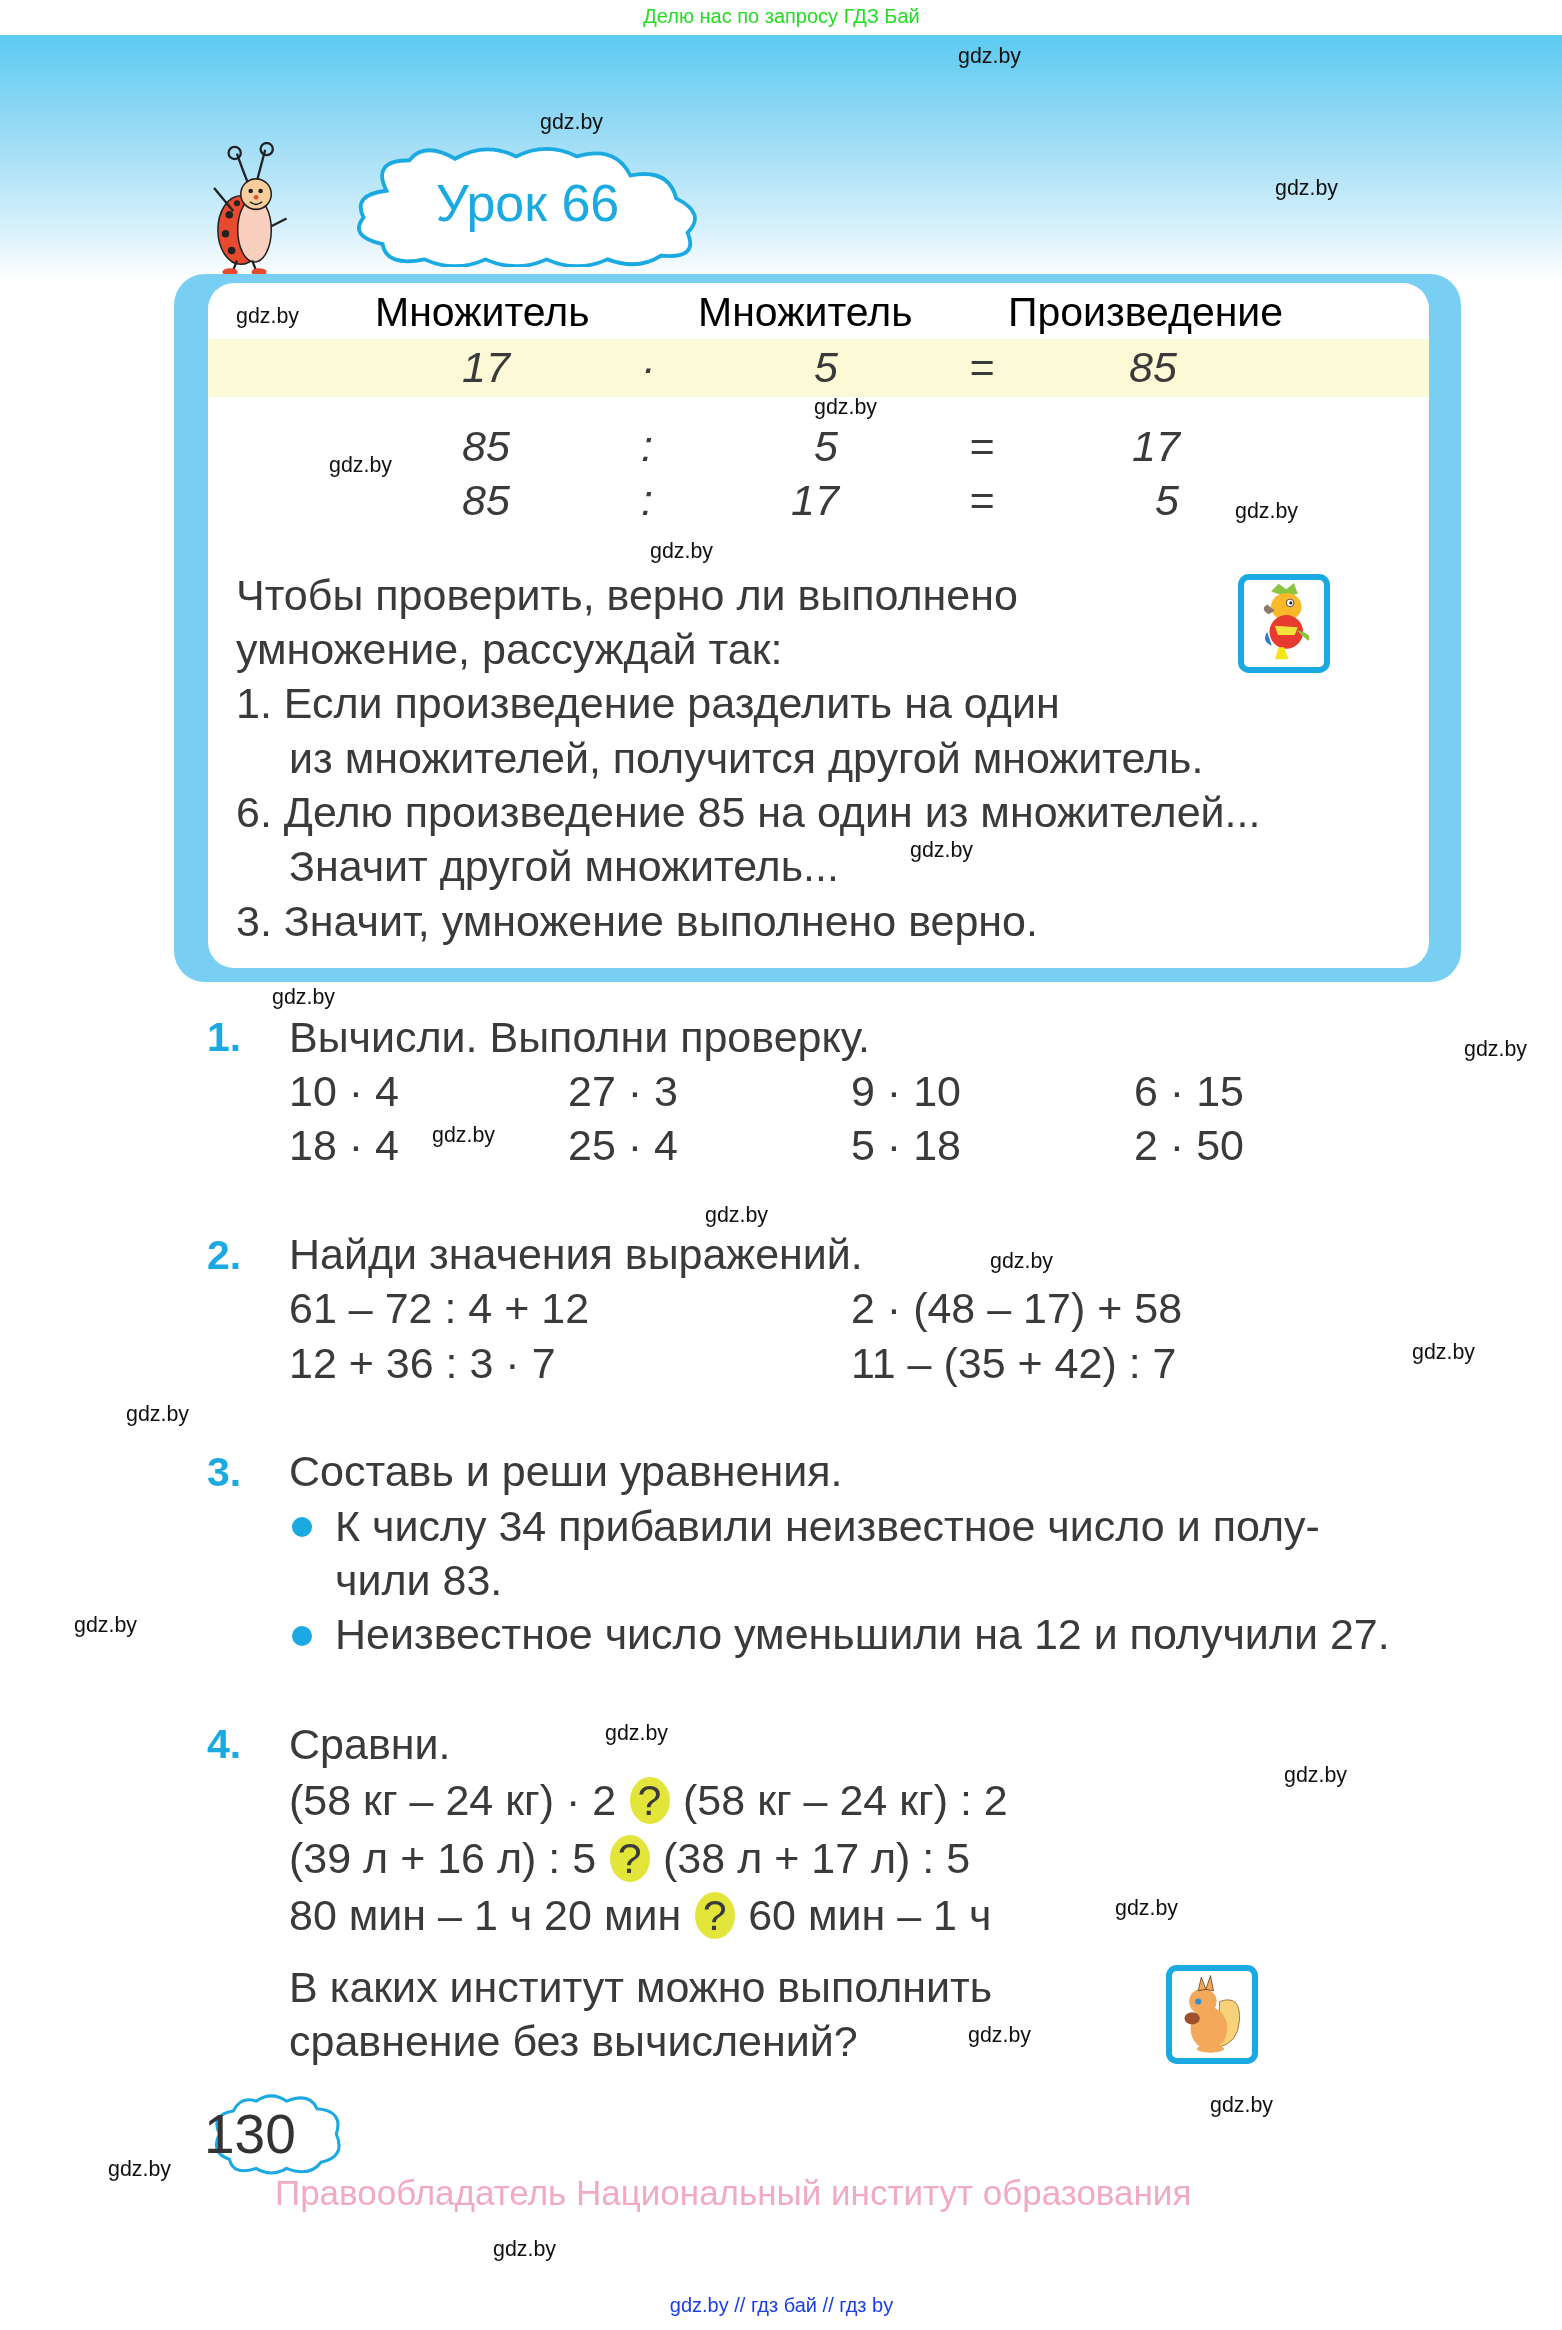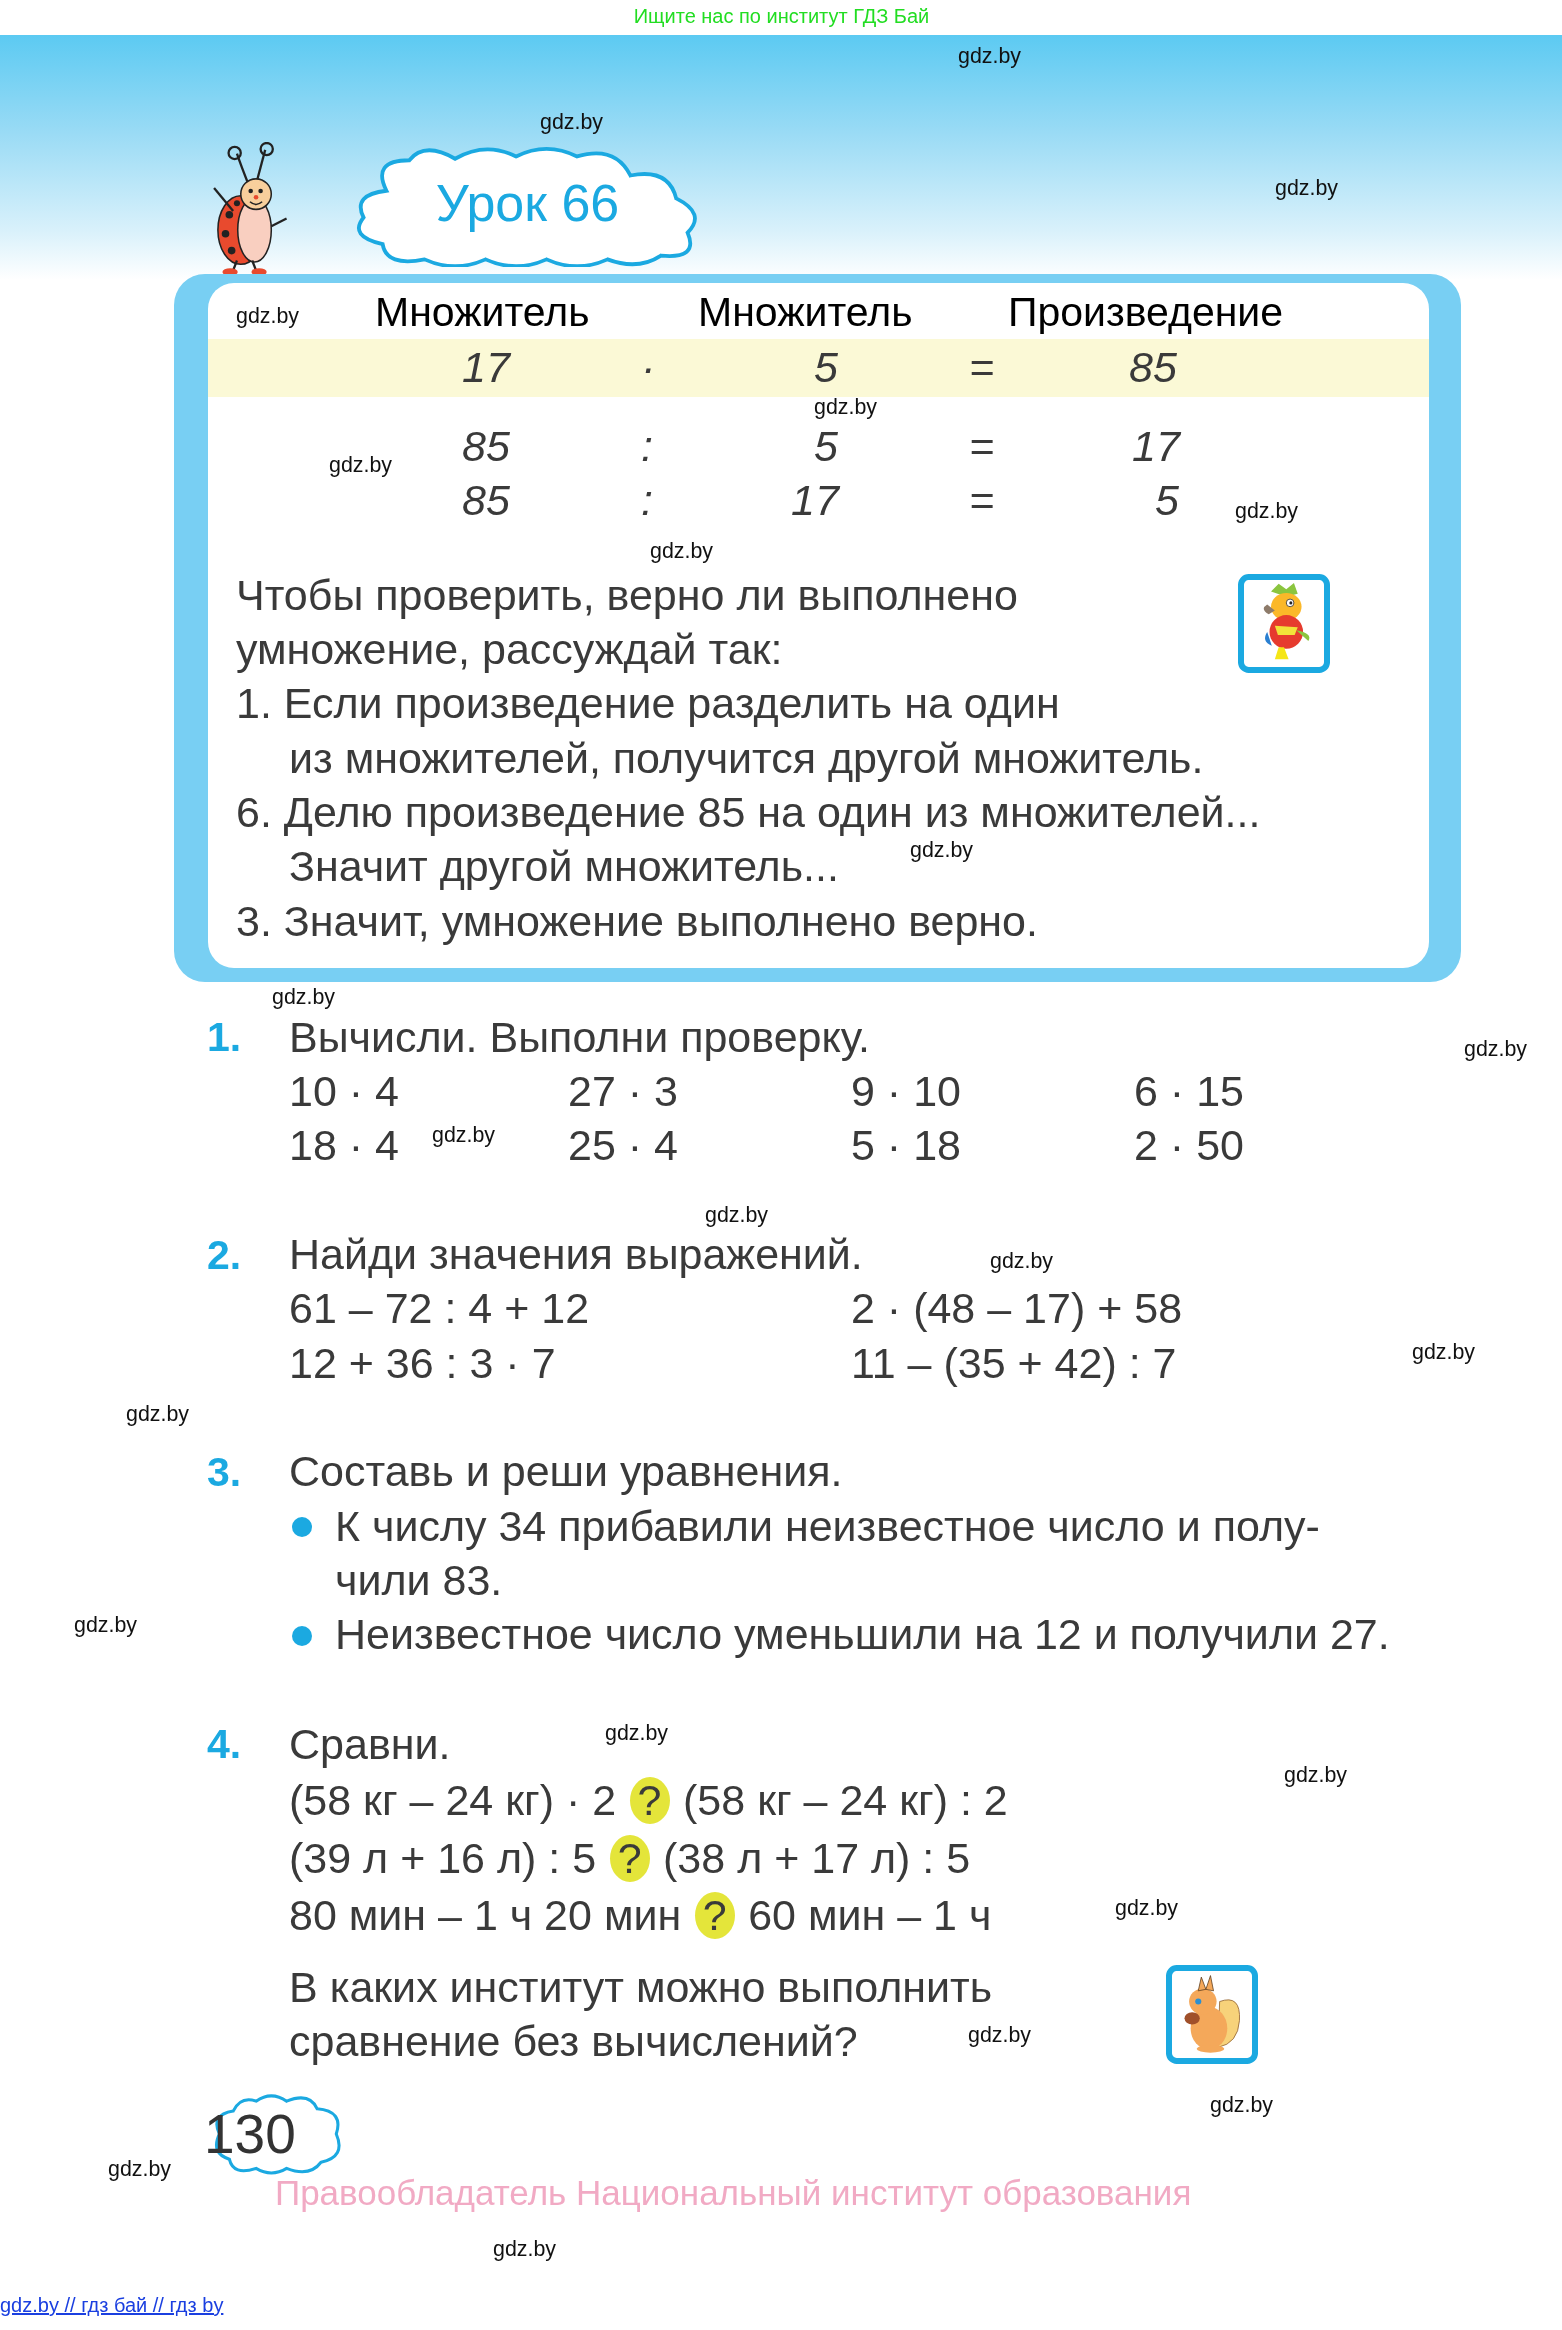--- a/index.html
+++ b/index.html
@@ -34,26 +34,26 @@
   .task-num { position: absolute; left: 207px; font-size: 41px; color: #1ba9e1; font-weight: bold; }
   .task-text { position: absolute; font-size: 43px; color: #3a3a3a; white-space: nowrap; line-height: 54px; }
   .bullet { position: absolute; left: 292px; width: 20px; height: 20px; border-radius: 50%; background: #1ba9e1; }
 
   .qmark { display: inline-block; width: 40px; height: 47px; border-radius: 50%; background: #e4e53a;
     text-align: center; line-height: 47px; vertical-align: middle; margin: -6.1px 1.5px 0 1.5px; }
 
   .page-cloud { position: absolute; left: 210px; top: 2092px; width: 138px; height: 84px; }
   .page-num { position: absolute; left: 204px; top: 2100px; width: 138px; text-align: left; font-size: 55px; color: #333; line-height: 69px; }
   .rights { position: absolute; left: 275px; top: 2173px; font-size: 35px; color: #f1aac4; white-space: nowrap; }
-  .footer-links { position: absolute; left: 0; top: 2294px; width: 1563px; font-size: 20px; color: #1a3fe0; text-decoration: underline; }
+  .footer-links { position: absolute; left: 0; top: 2294px; width: 1563px; text-align: center; font-size: 20px; color: #1a3fe0; }
 </style>
 </head>
 <body>
 
-<div class="top-banner">Ищите нас по институт ГДЗ Бай</div>
+<div class="top-banner">Делю нас по запросу ГДЗ Бай</div>
 <div class="sky"></div>
 
 <svg class="ladybug" viewBox="0 0 135 175">
   <path d="M70 55 Q60 30 55 15" stroke="#222" stroke-width="3" fill="none"></path>
   <circle cx="52" cy="14" r="8" stroke="#222" stroke-width="3" fill="none"></circle>
   <path d="M80 55 Q88 25 92 10" stroke="#222" stroke-width="3" fill="none"></path>
   <circle cx="94" cy="9" r="8" stroke="#222" stroke-width="3" fill="none"></circle>
   <ellipse cx="60" cy="115" rx="30" ry="45" fill="#e84a2e" stroke="#222" stroke-width="2"></ellipse>
   <ellipse cx="78" cy="115" rx="22" ry="42" fill="#f9cfc0" stroke="#222" stroke-width="2"></ellipse>
   <circle cx="45" cy="95" r="5" fill="#222"></circle>

